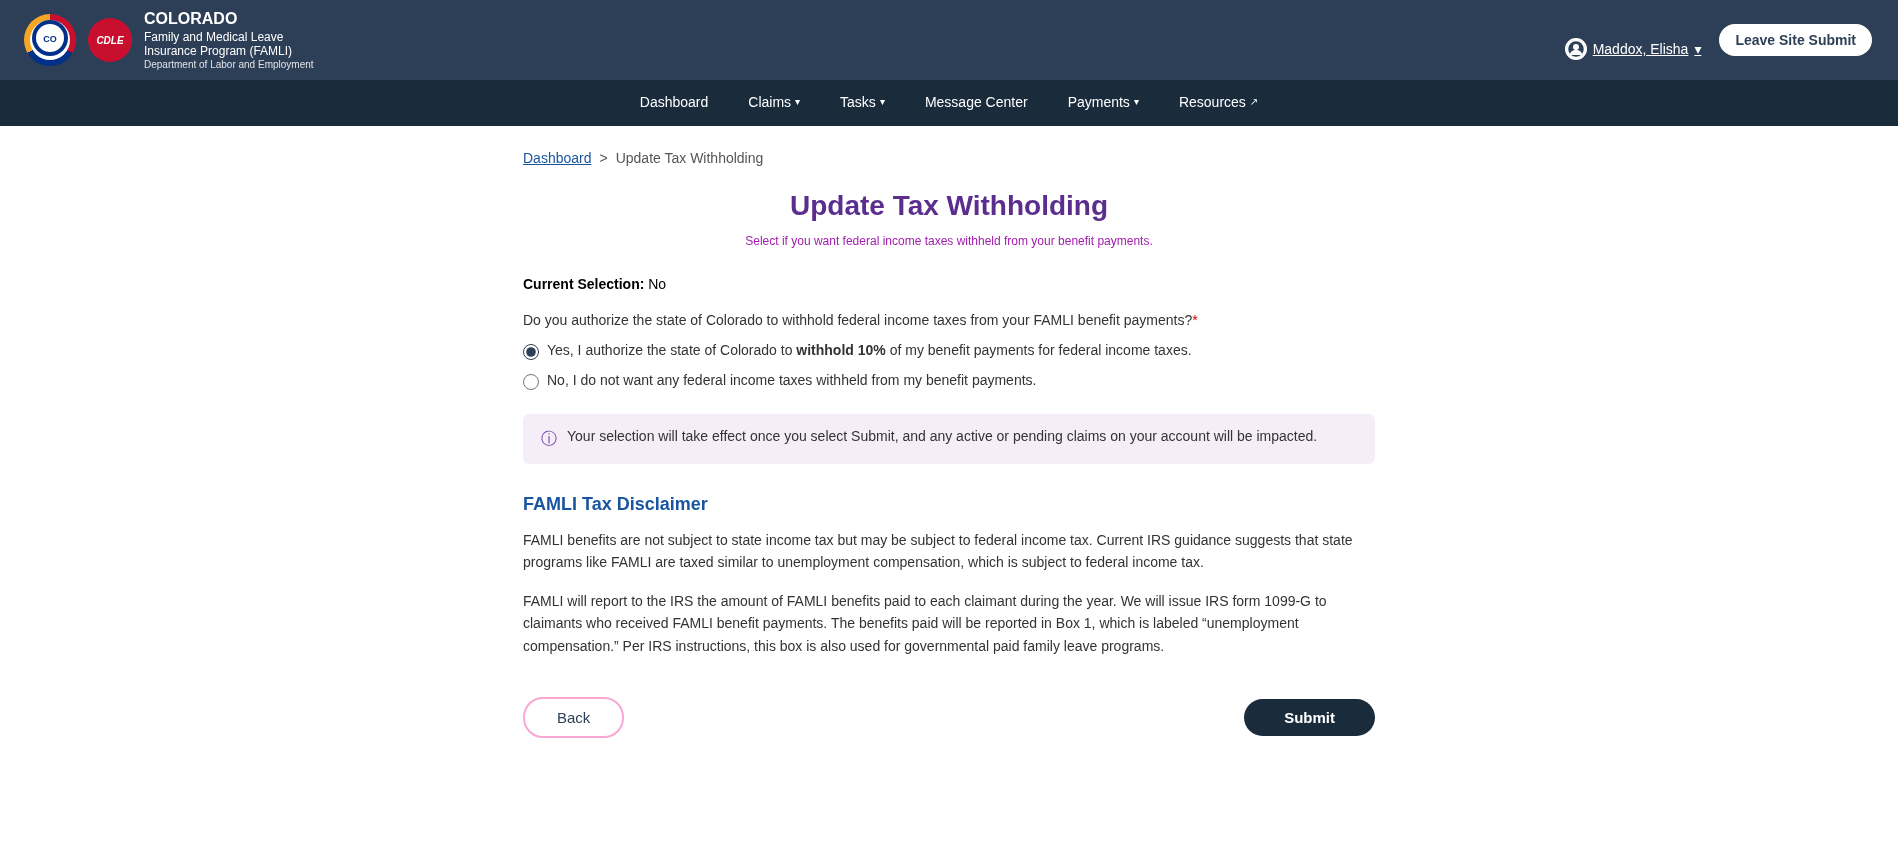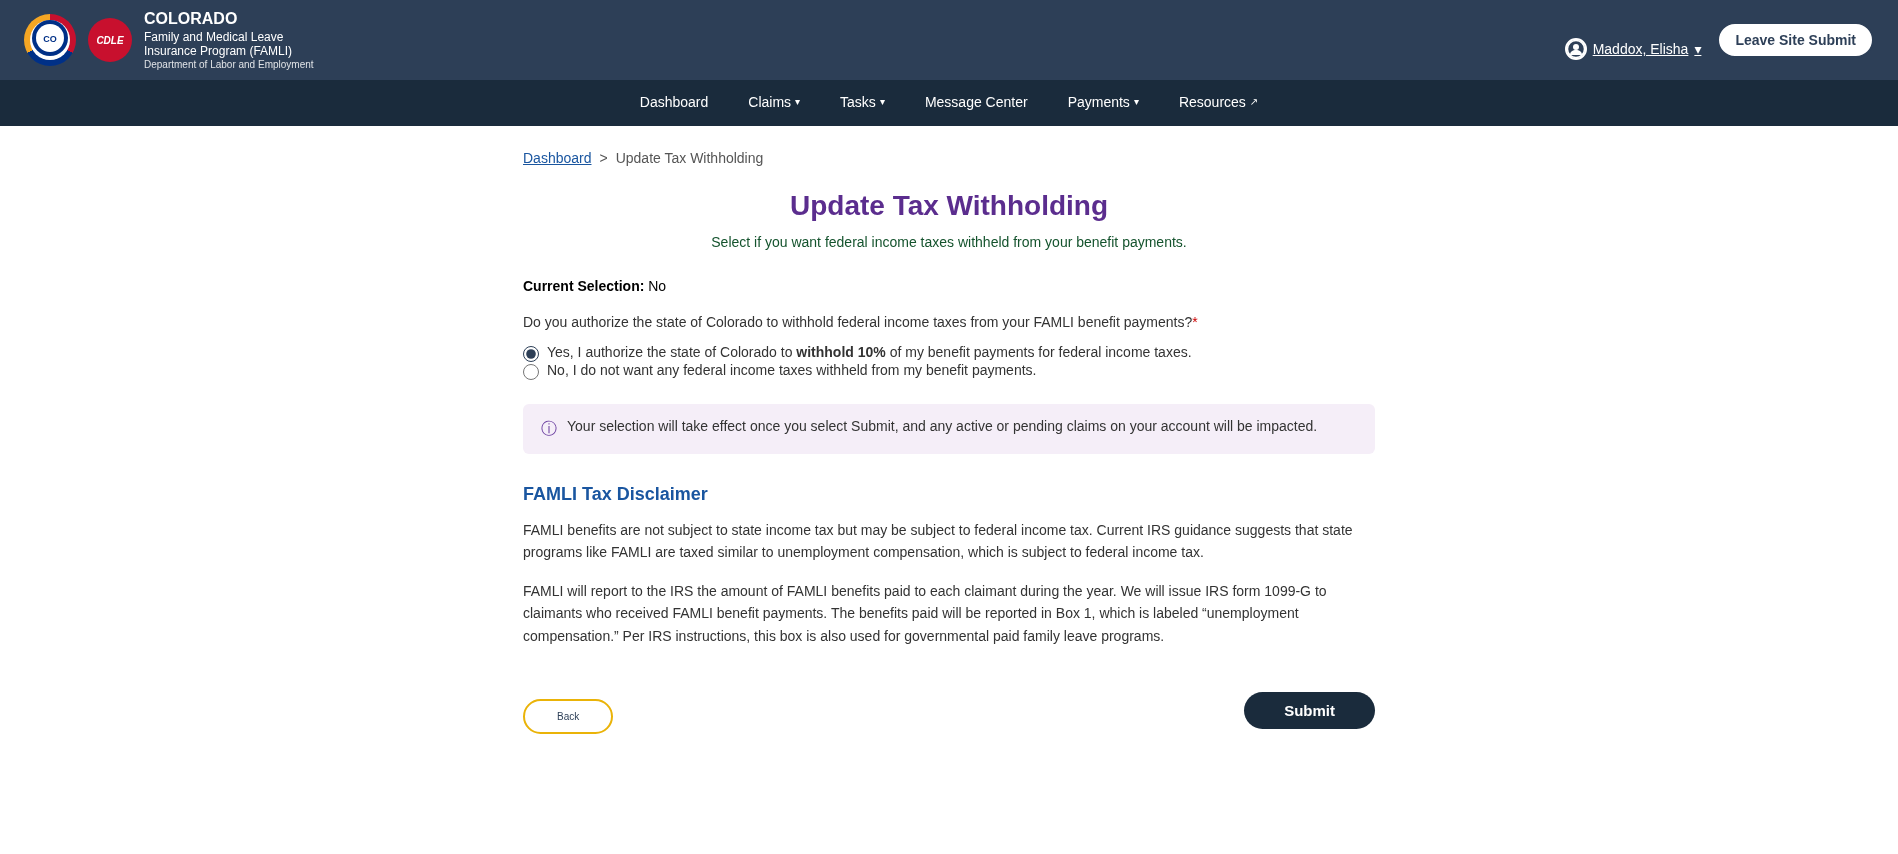--- a/index.html
+++ b/index.html
@@ -165,22 +165,22 @@
     
     .page-title {
       text-align: center;
       color: #5b2d8e;
       font-size: 28px;
       font-weight: bold;
       margin-bottom: 12px;
     }
     .page-subtitle {
       text-align: center;
-      color: #14532d;
-      font-size: 14px;
+      color: #a21caf;
+      font-size: 12px;
       margin-bottom: 28px;
     }
 
     
     .current-selection {
       font-size: 14px;
       color: #000000;
       margin-bottom: 20px;
     }
     .current-selection strong {
@@ -192,21 +192,21 @@
       color: #333;
       margin-bottom: 14px;
     }
     .question-text .required {
       color: #c00;
     }
 
     .radio-group {
       display: flex;
       flex-direction: column;
-      gap: 0;
+      gap: 12px;
       margin-bottom: 24px;
     }
     .radio-option {
       display: flex;
       align-items: flex-start;
       gap: 8px;
       font-size: 14px;
       color: #333;
       cursor: pointer;
     }
@@ -255,28 +255,27 @@
 
     
     .button-row {
       display: flex;
       justify-content: space-between;
       align-items: center;
       margin-top: 40px;
     }
     .back-btn {
       background: #fff;
-      border: 2px solid #eab308;
+      border: 2px solid #f9a8d4;
       color: #2d3f57;
       padding: 10px 32px;
       border-radius: 20px;
       cursor: pointer;
-      font-size: 10px;
+      font-size: 15px;
       font-weight: 500;
-      margin-top: 12px;
     }
     .submit-btn {
       background: #1a2b3c;
       border: none;
       color: #fff;
       padding: 10px 40px;
       border-radius: 20px;
       cursor: pointer;
       font-size: 15px;
       font-weight: 600;

